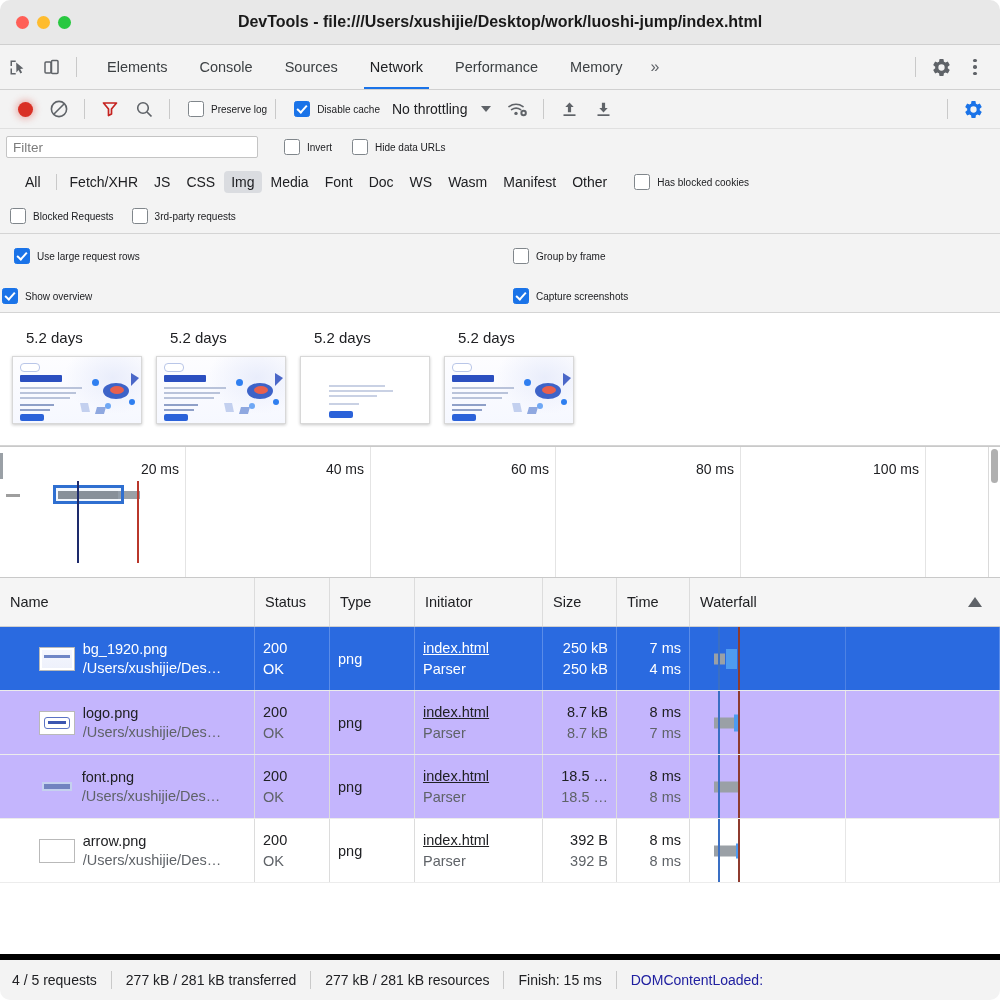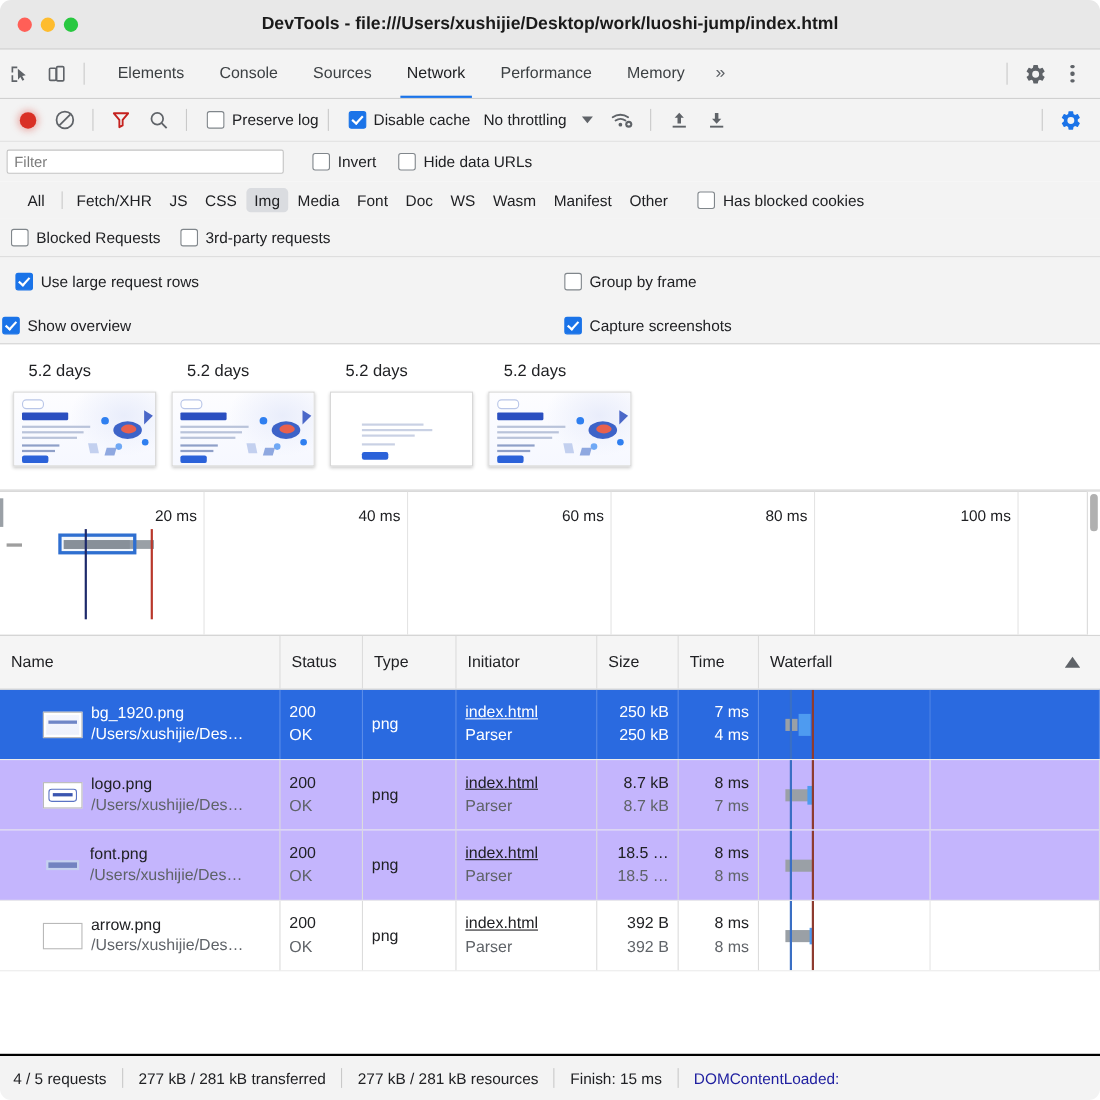--- a/index.html
+++ b/index.html
@@ -44,21 +44,21 @@
   
   .nettoolbar{height:38px;flex:0 0 38px;background:#f3f3f3;display:flex;align-items:center;
               border-bottom:1px solid #e0e0e0;padding-left:8px;}
   .record-dot{width:15px;height:15px;border-radius:50%;background:#d93025;
               box-shadow:0 0 7px 2px rgba(217,48,37,.35);}
   .chk{width:14px;height:14px;border:1.5px solid #80868b;border-radius:2.5px;
        background:#fff;display:inline-block;position:relative;flex:0 0 14px;}
   .chk.on{background:#1a73e8;border-color:#1a73e8;}
   .chk.on:after{content:"";position:absolute;left:4px;top:0.5px;width:4px;height:8px;
                 border:solid #fff;border-width:0 2px 2px 0;transform:rotate(42deg);}
-  .lbl{font-size:14px;color:#202124;margin-left:7px;white-space:nowrap;}
+  .lbl{font-size:10px;color:#202124;margin-left:7px;white-space:nowrap;}
   .tb-item{display:flex;align-items:center;margin-left:10px;}
   .throttle{font-size:14px;color:#202124;margin-left:12px;}
   .caret{width:0;height:0;border-left:5px solid transparent;border-right:5px solid transparent;
          border-top:6px solid #5f6368;margin-left:14px;}
   .nettoolbar-right{margin-left:auto;display:flex;align-items:center;padding-right:10px;}
 
   
   .filterrow{height:36px;flex:0 0 36px;background:#f3f3f3;display:flex;align-items:center;
              padding-left:6px;}
   .filter-input{width:252px;height:22px;border:1px solid #c4c4c4;border-radius:2px;
@@ -195,21 +195,21 @@
   .wf{position:relative;flex:1 1 auto;padding:0;}
   .wf .bar{position:absolute;top:50%;transform:translateY(-50%);height:11px;}
   .wf .seg-wait{background:#9aa0a6;}
   .wf .seg-dl{background:#4e9bf0;}
   .wf .vline-dcl{position:absolute;top:0;bottom:0;width:1.5px;background:#3a6fc4;}
   .wf .vline-load{position:absolute;top:0;bottom:0;width:1.5px;background:#8e3b2f;}
   .wf .gridline{position:absolute;top:0;bottom:0;width:1px;background:#e6e6e6;}
   .row.sel .wf .gridline{background:#4d82e4;}
 
   
-  .statusbar{height:40px;flex:0 0 40px;background:#f3f3f3;border-top:2px solid #000000;
+  .statusbar{height:40px;flex:0 0 40px;background:#f3f3f3;border-top:6px solid #000000;
              display:flex;align-items:center;padding-left:12px;gap:0;}
   .st{font-size:14px;color:#202124;padding:0 14px;white-space:nowrap;}
   .st:first-child{padding-left:0;}
   .st-sep{width:1px;height:18px;background:#c9c9c9;}
   .st.dcl{color:#2020a0;}
   svg{display:block;}
 </style>
 </head>
 <body>
 

